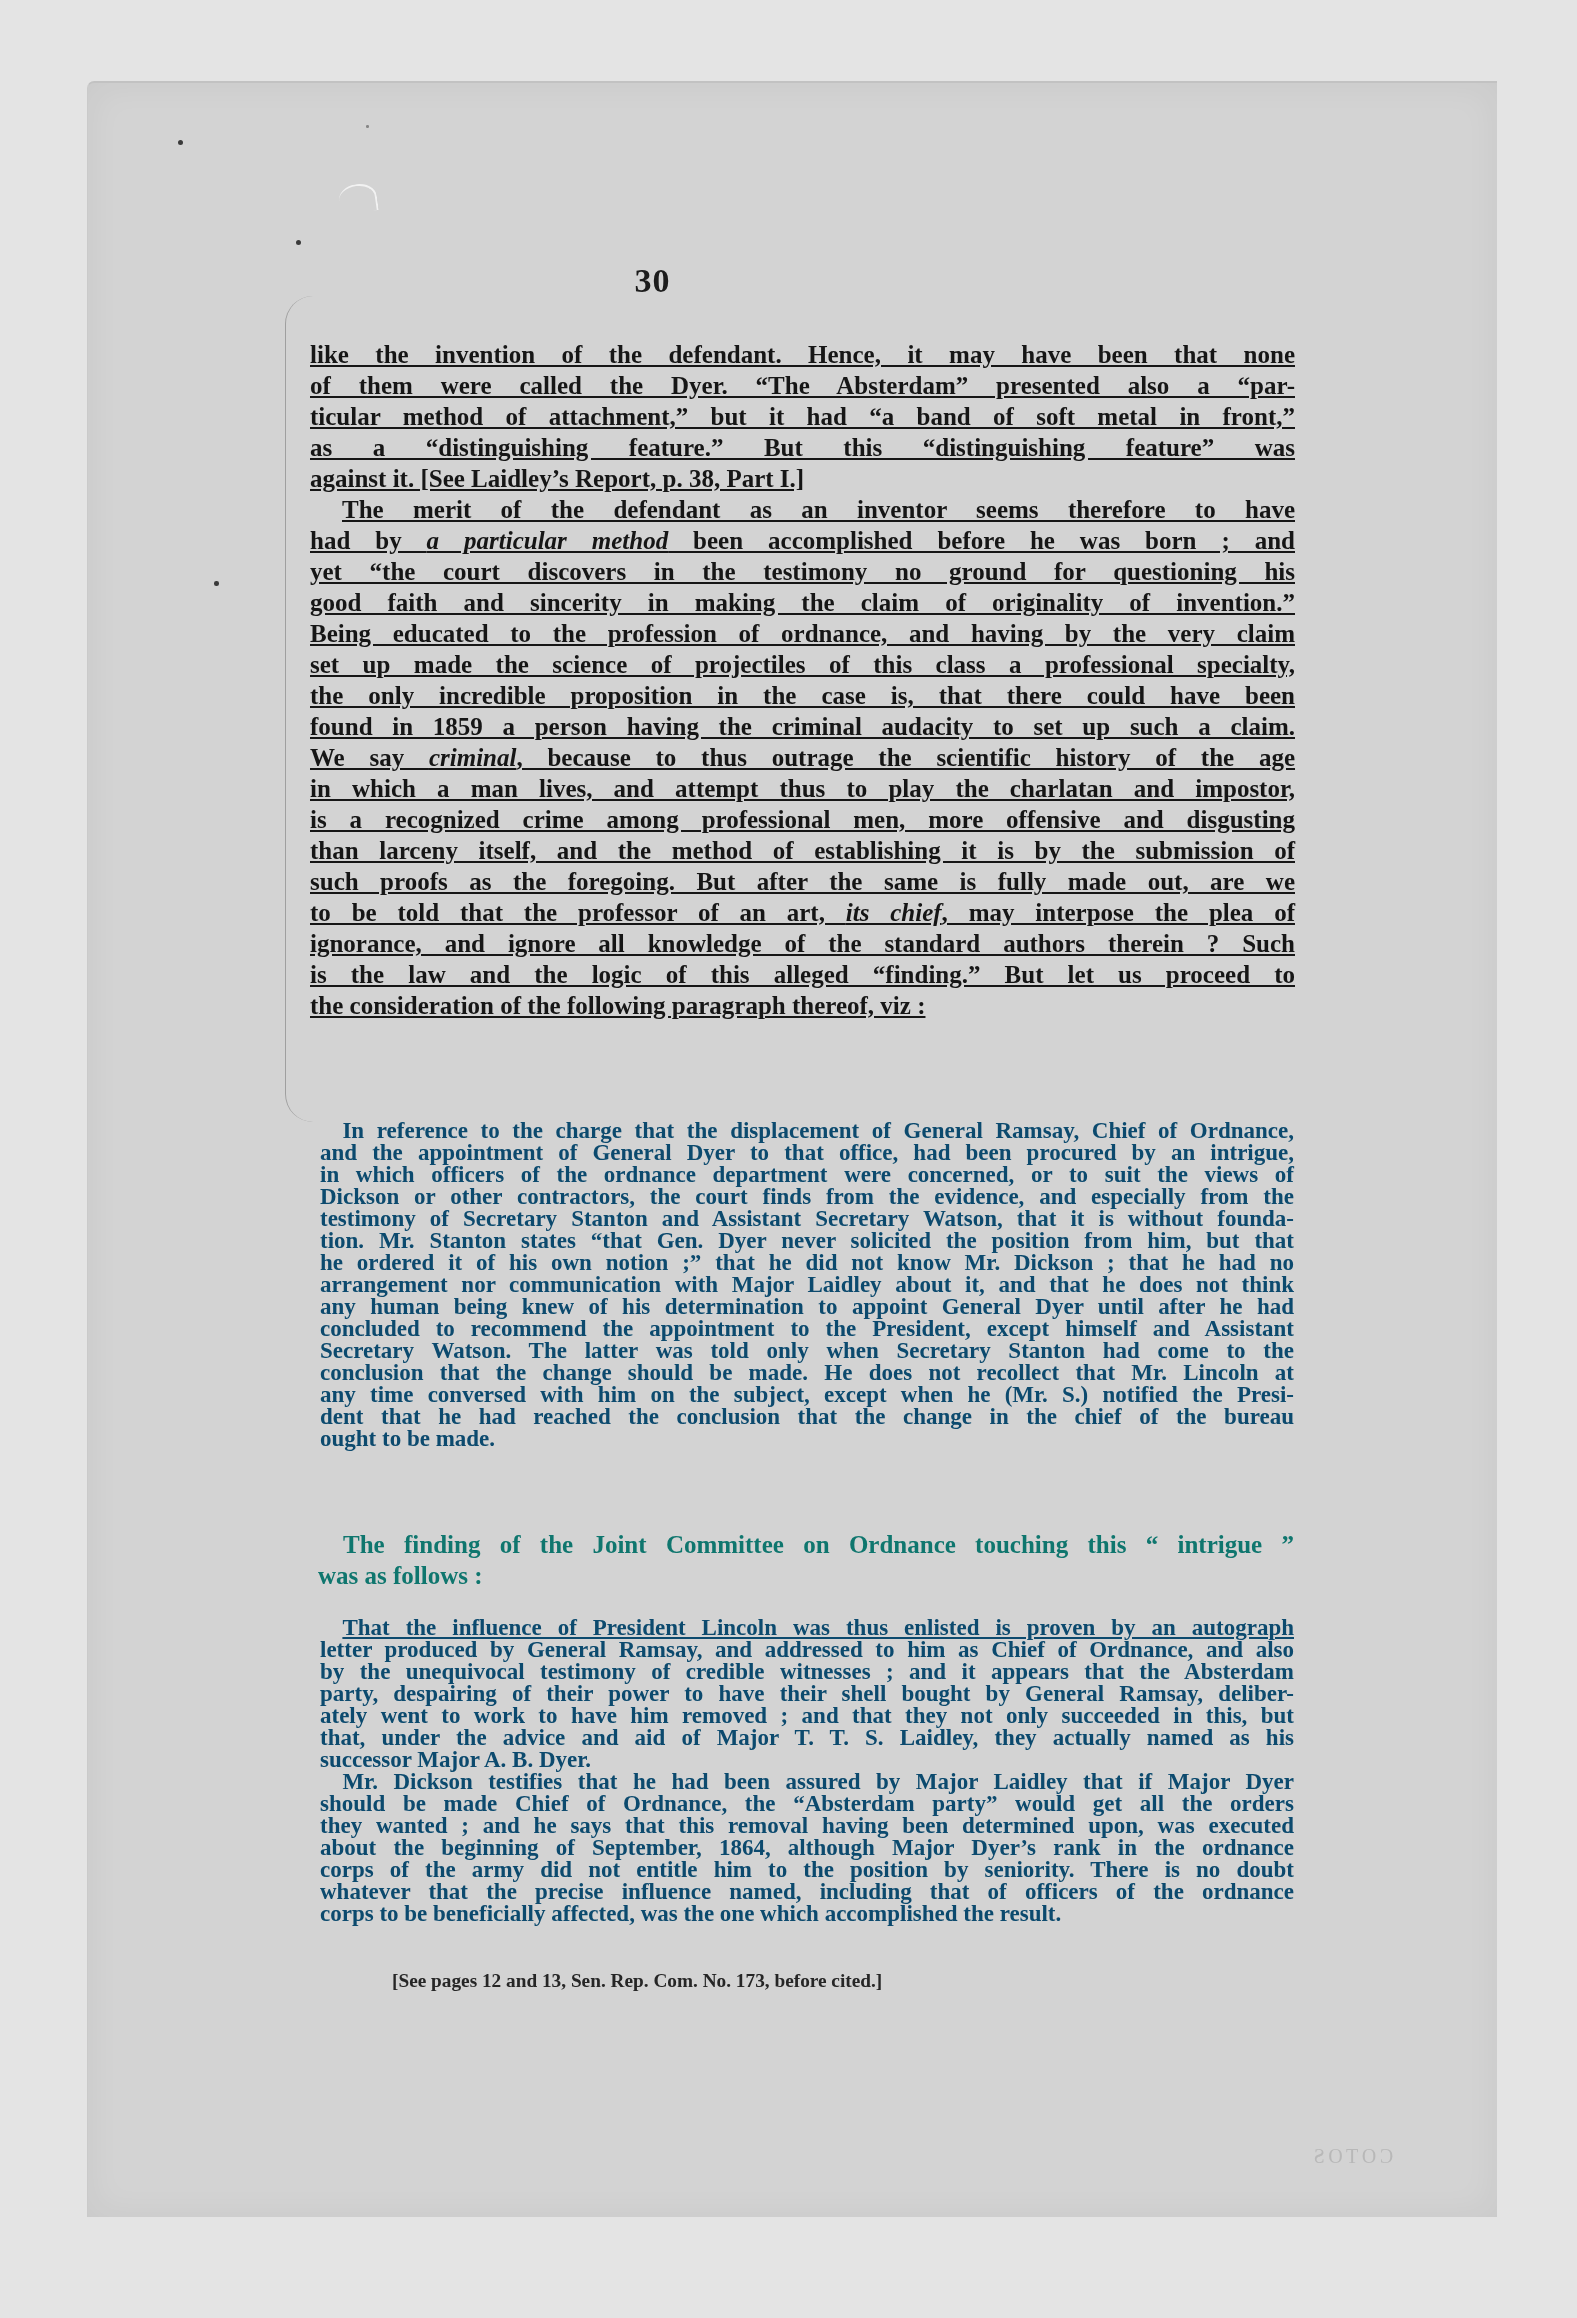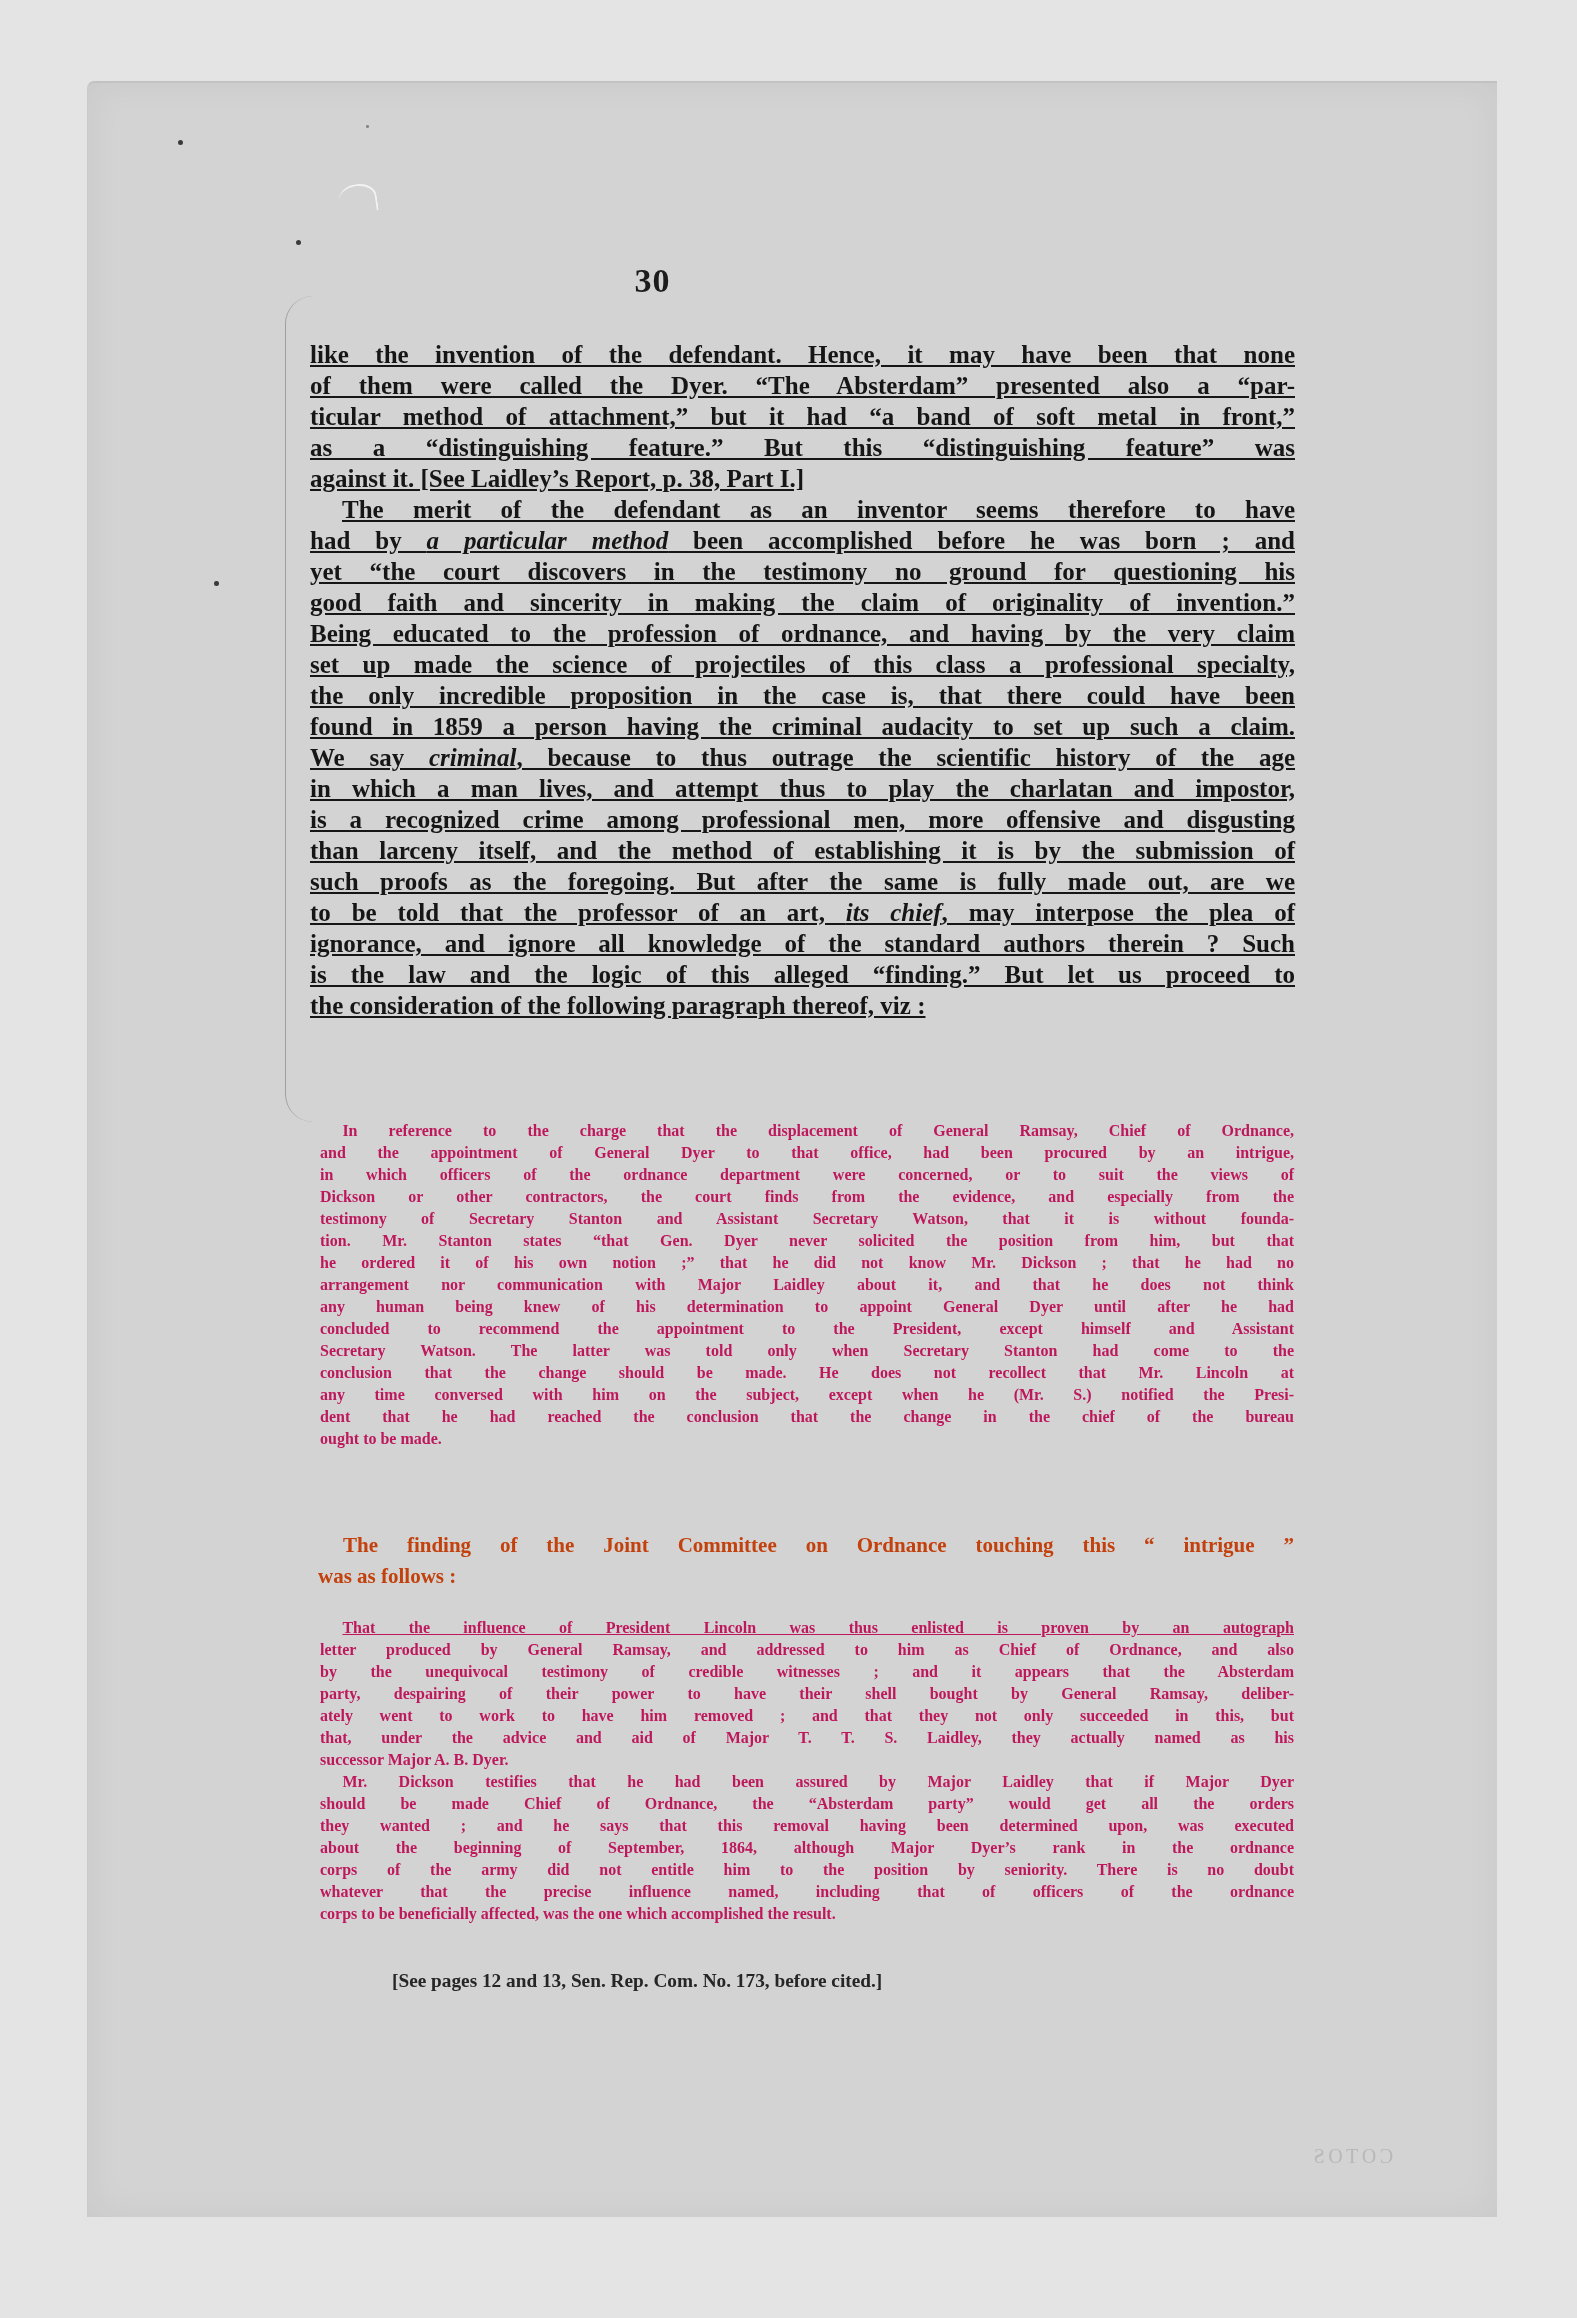--- a/index.html
+++ b/index.html
@@ -81,36 +81,36 @@
       text-align-last: justify;
       white-space: nowrap;
     }
     .line.last {
       text-align-last: left;
     }
     .quote-block {
       position: absolute;
       left: 320px;
       width: 974px;
-      font-size: 16px;
+      font-size: 23px;
       line-height: 22px;
-      color: #be185d;
+      color: #0c4a6e;
       font-weight: bold;
     }
     .quote1 { top: 1120px; }
     .quote2 { top: 1617px; }
     .heading-para {
       position: absolute;
       left: 343px;
       top: 1530px;
       width: 951px;
-      font-size: 21px;
+      font-size: 25px;
       line-height: 30.5px;
       font-weight: bold;
-      color: #c2410c;
+      color: #0f766e;
     }
     .heading-para .line.second {
       margin-left: -25px;
     }
     .citation {
       position: absolute;
       left: 368px;
       top: 1970px;
       font-size: 19.3px;
       font-weight: bold;

